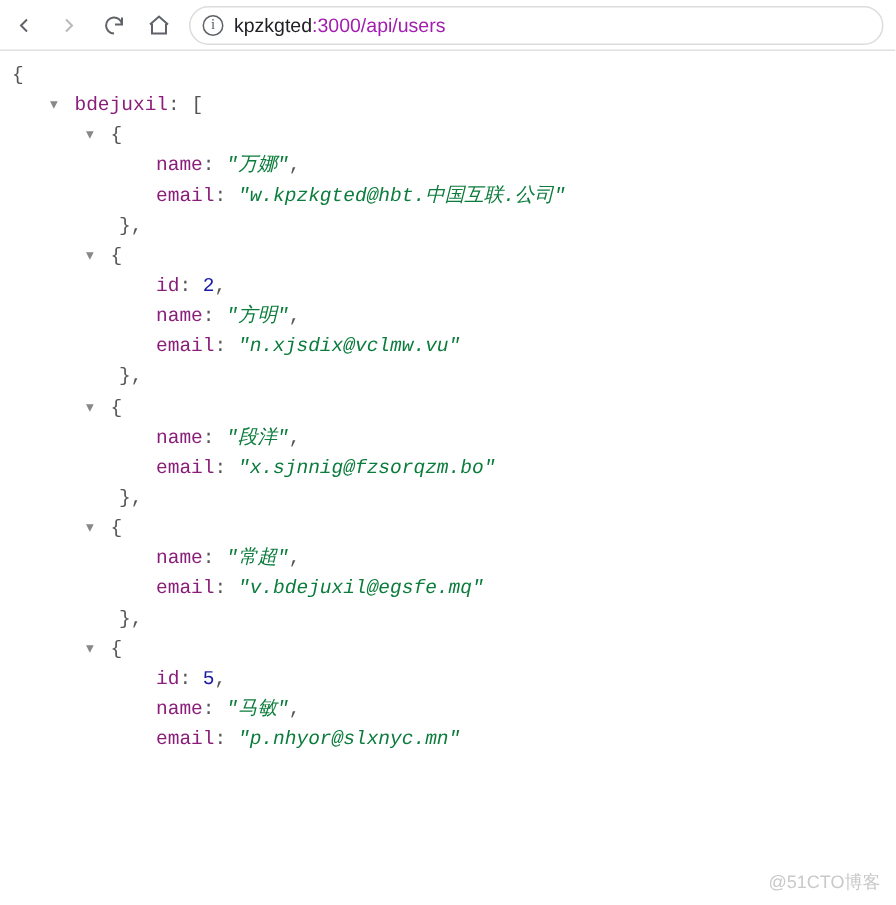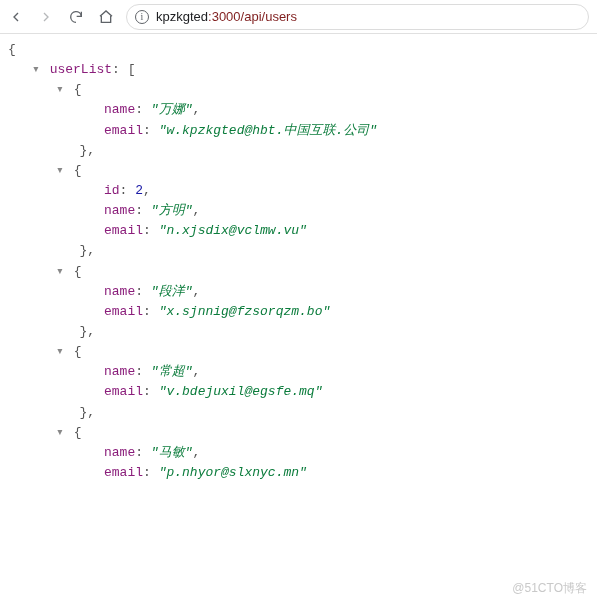--- a/index.html
+++ b/index.html
@@ -43,21 +43,21 @@
     .info-icon {
       width: 14px; height: 14px;
       border: 1px solid #5f6368;
       border-radius: 50%;
       display: flex; align-items: center; justify-content: center;
       font-size: 10px; color: #5f6368;
       font-family: Georgia, serif;
     }
     .url-text { color: #202124; }
     .url-host { color: #202124; }
-    .url-path { color: #7f1d1d; }
+    .url-path { color: #a21caf; }
     .json-viewer {
       padding: 6px 0 0 8px;
       font-family: Consolas, "Courier New", monospace;
       font-size: 13px;
       line-height: 1.55;
       color: #555;
     }
     .brace { color: #555; }
     .key { color: #8a1d7a; }
     .colon { color: #555; }
@@ -114,38 +114,39 @@
   <div class="url-bar">
     <span class="info-icon">i</span>
     <span class="url-text">
       <span class="url-host">kpzkgted</span><span class="url-path">:3000/api/users</span>
     </span>
   </div>
 </div>
 
 <div class="json-viewer">
   <div class="line"><span class="brace">{</span></div>
-  <div class="line indent1"><span class="triangle">▾</span> <span class="key">userList</span><span class="colon">: </span><span class="brace">[</span></div>
+  <div class="line indent1"><span class="triangle">▾</span> <span class="key">bdejuxil</span><span class="colon">: </span><span class="brace">[</span></div>
   <div id="items-container">
       <div class="line indent2"><span class="triangle">▾</span> <span class="brace">{</span></div>
       <div class="line indent3"><span class="key">name</span><span class="colon">: </span><span class="str">"万娜"</span><span class="comma">,</span></div>
       <div class="line indent3"><span class="key">email</span><span class="colon">: </span><span class="str">"w.kpzkgted@hbt.中国互联.公司"</span></div>
       <div class="line indent2">   <span class="brace">}</span><span class="comma">,</span></div>
       <div class="line indent2"><span class="triangle">▾</span> <span class="brace">{</span></div>
       <div class="line indent3"><span class="key">id</span><span class="colon">: </span><span class="num">2</span><span class="comma">,</span></div>
       <div class="line indent3"><span class="key">name</span><span class="colon">: </span><span class="str">"方明"</span><span class="comma">,</span></div>
       <div class="line indent3"><span class="key">email</span><span class="colon">: </span><span class="str">"n.xjsdix@vclmw.vu"</span></div>
       <div class="line indent2">   <span class="brace">}</span><span class="comma">,</span></div>
       <div class="line indent2"><span class="triangle">▾</span> <span class="brace">{</span></div>
       <div class="line indent3"><span class="key">name</span><span class="colon">: </span><span class="str">"段洋"</span><span class="comma">,</span></div>
       <div class="line indent3"><span class="key">email</span><span class="colon">: </span><span class="str">"x.sjnnig@fzsorqzm.bo"</span></div>
       <div class="line indent2">   <span class="brace">}</span><span class="comma">,</span></div>
       <div class="line indent2"><span class="triangle">▾</span> <span class="brace">{</span></div>
       <div class="line indent3"><span class="key">name</span><span class="colon">: </span><span class="str">"常超"</span><span class="comma">,</span></div>
       <div class="line indent3"><span class="key">email</span><span class="colon">: </span><span class="str">"v.bdejuxil@egsfe.mq"</span></div>
       <div class="line indent2">   <span class="brace">}</span><span class="comma">,</span></div>
       <div class="line indent2"><span class="triangle">▾</span> <span class="brace">{</span></div>
+      <div class="line indent3"><span class="key">id</span><span class="colon">: </span><span class="num">5</span><span class="comma">,</span></div>
       <div class="line indent3"><span class="key">name</span><span class="colon">: </span><span class="str">"马敏"</span><span class="comma">,</span></div>
       <div class="line indent3"><span class="key">email</span><span class="colon">: </span><span class="str">"p.nhyor@slxnyc.mn"</span></div>
     </div>
 </div>
 
 <div class="watermark">@51CTO博客</div>
 
 </body></html>

